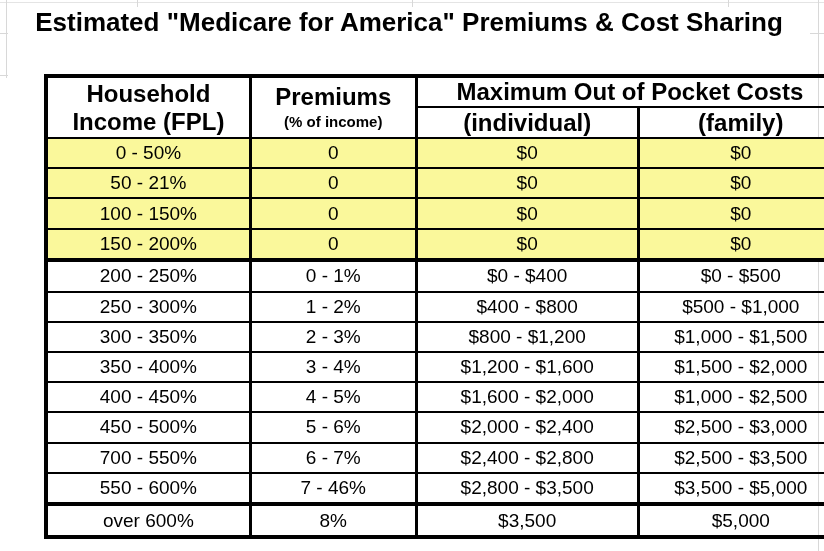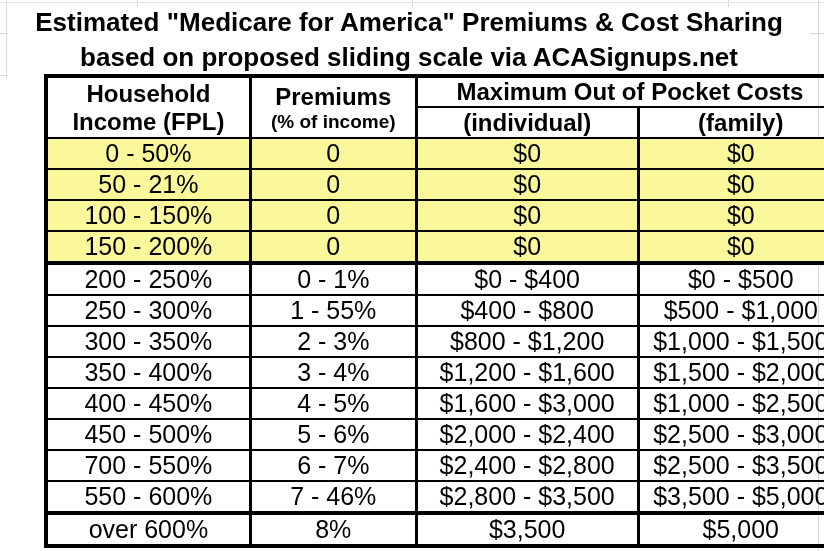--- a/index.html
+++ b/index.html
@@ -48,24 +48,24 @@
     border-right-width: 3px;
     text-align: center;
     vertical-align: middle;
     padding: 0;
     overflow: hidden;
     white-space: nowrap;
   }
   thead th { font-size: 24px; font-weight: bold; }
   thead tr { height: 31px; }
   th.moop-title { border-bottom-width: 2px; }
-  .hdr-small { font-size: 19px; font-weight: bold; line-height: 22px; }
+  .hdr-small { font-size: 15px; font-weight: bold; line-height: 22px; }
   .hdr-line  { line-height: 28px; }
 
-  td { font-size: 25px; font-weight: normal; }
+  td { font-size: 19px; font-weight: normal; }
   tr.hl td { background: var(--hl, #faf89b); }
   tr.thick-top td, tr.thick-top th { border-top-width: 4px; }
 </style>
 </head>
 <body>
 
 <div class="canvas">
 
   <div class="gl gl-top-h"></div>
   <div class="gl gl-right-v"></div>
@@ -73,21 +73,20 @@
   <div class="gl gl-tick-1"></div>
   <div class="gl gl-tick-2"></div>
   <div class="gl gl-tick-3"></div>
   <div class="gl gl-mid-h-l"></div>
   <div class="gl gl-mid-h-r"></div>
   <div class="gl gl-low-h-l"></div>
   <div class="gl gl-low-h-r"></div>
 
   <div class="title-block">
     <div class="title-line">Estimated "Medicare for America" Premiums &amp; Cost Sharing</div>
-    <div class="title-line">based on proposed sliding scale via ACASignups.net</div>
   </div>
 
   <table class="main">
     <colgroup>
       <col style="width:25.6%">
       <col style="width:20.8%">
       <col style="width:27.8%">
       <col style="width:25.8%">
     </colgroup>
     <thead>
@@ -133,40 +132,40 @@
     <td>$0</td>
   </tr>
         <tr class="thick-top">
     <td>200 - 250%</td>
     <td>0 - 1%</td>
     <td>$0 - $400</td>
     <td>$0 - $500</td>
   </tr>
         <tr>
     <td>250 - 300%</td>
-    <td>1 - 55%</td>
+    <td>1 - 2%</td>
     <td>$400 - $800</td>
     <td>$500 - $1,000</td>
   </tr>
         <tr>
     <td>300 - 350%</td>
     <td>2 - 3%</td>
     <td>$800 - $1,200</td>
     <td>$1,000 - $1,500</td>
   </tr>
         <tr>
     <td>350 - 400%</td>
     <td>3 - 4%</td>
     <td>$1,200 - $1,600</td>
     <td>$1,500 - $2,000</td>
   </tr>
         <tr>
     <td>400 - 450%</td>
     <td>4 - 5%</td>
-    <td>$1,600 - $3,000</td>
+    <td>$1,600 - $2,000</td>
     <td>$1,000 - $2,500</td>
   </tr>
         <tr>
     <td>450 - 500%</td>
     <td>5 - 6%</td>
     <td>$2,000 - $2,400</td>
     <td>$2,500 - $3,000</td>
   </tr>
         <tr>
     <td>700 - 550%</td>

